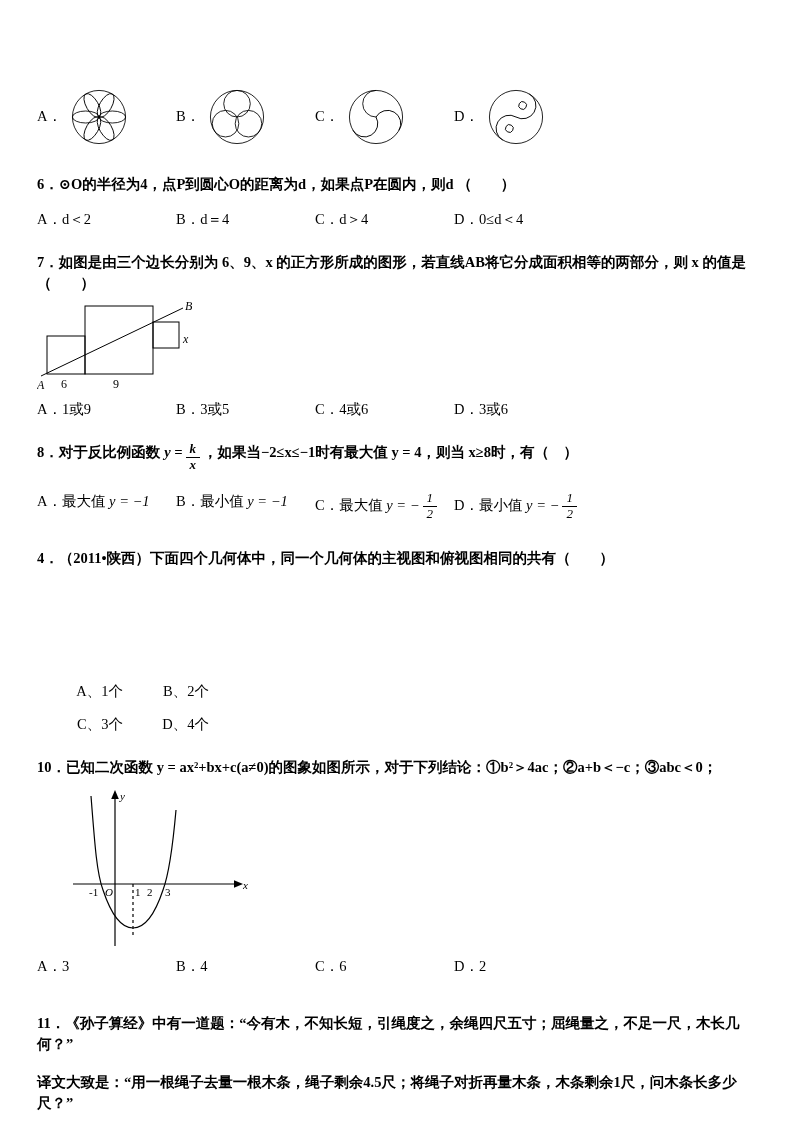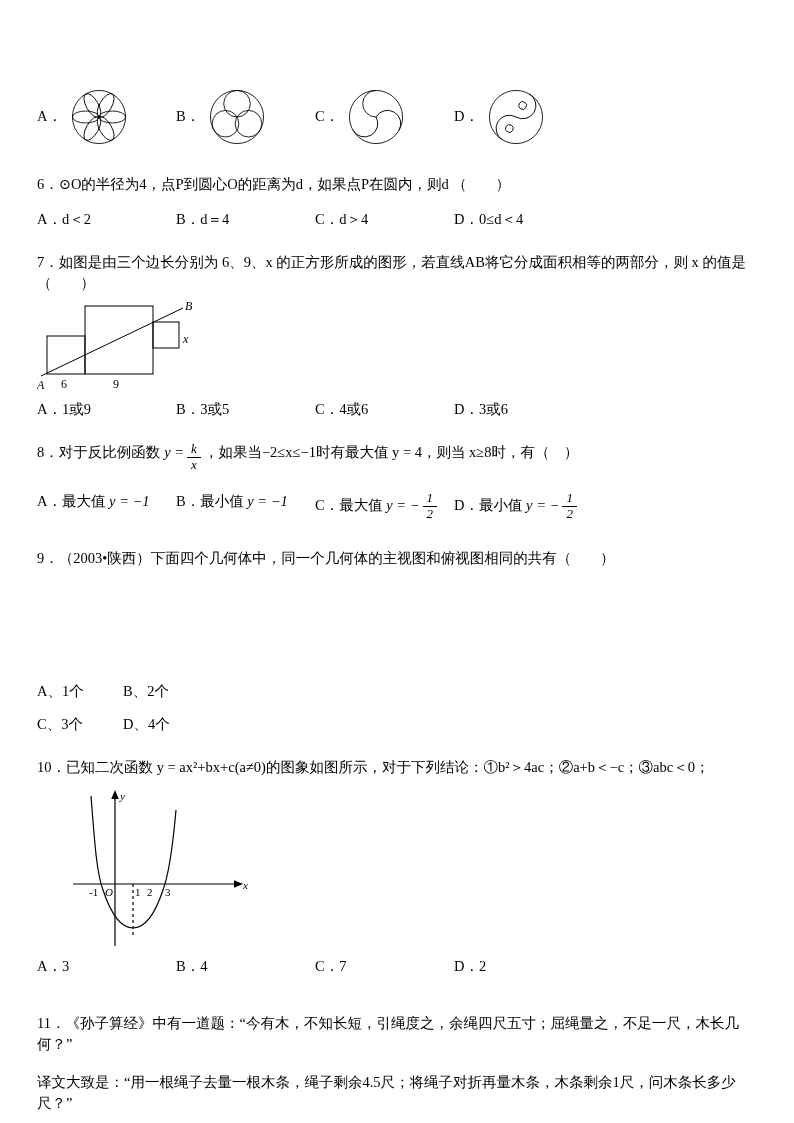--- a/index.html
+++ b/index.html
@@ -9,26 +9,26 @@
     width:794px; height:1123px; margin:0 auto; background:#ffffff;
     position:relative; padding:86px 36px 20px 37px; overflow:hidden;
     font-size:14.5px; line-height:1.45;
   }
   
   .fig-row { display:flex; align-items:center; height:62px; }
   .fig-cell { width:139px; display:flex; align-items:center; }
   .fig-cell .opt-label { margin-right:7px; }
   svg.circle-fig { width:60px; height:60px; display:block; }
 
-  .stem { margin-top:26px; }
+  .stem { margin-top:26px;font-weight:bold; }
   .stem2 { margin-top:12px; }
 
   .opts-row { display:flex; margin-top:14px; }
   .opts-row .opt { width:139px; }
-  .opts-narrow { display:flex; }
+  .opts-narrow { display:flex;text-align:right; }
   .opts-narrow .opt { width:86px; }
 
   .mathline { display:flex; align-items:flex-start; flex-wrap:wrap; }
   .math { font-style:italic; }
   .frac { display:inline-block; vertical-align:middle; text-align:center;
           font-style:italic; font-size:13px; line-height:1.15; margin:0 3px; }
   .frac .num { display:block; border-bottom:1px solid #000; padding:0 4px; }
   .frac .den { display:block; padding:0 4px; }
 
   .q7-figure { margin-top:2px; }
@@ -153,21 +153,21 @@
     <span class="opt">
       <span>C．最大值</span>
       <span class="math">y = −</span><span class="frac"><span class="num">1</span><span class="den">2</span></span>
     </span>
     <span class="opt">
       <span>D．最小值</span>
       <span class="math">y = −</span><span class="frac"><span class="num">1</span><span class="den">2</span></span>
     </span>
   </div>
 
-  <p class="stem">9．（2003•陕西）下面四个几何体中，同一个几何体的主视图和俯视图相同的共有（　　）</p>
+  <p class="stem">4．（2011•陕西）下面四个几何体中，同一个几何体的主视图和俯视图相同的共有（　　）</p>
   <div class="q9-gap"></div>
   <div class="opts-narrow">
     <span class="opt">A、1个</span>
     <span class="opt">B、2个</span>
   </div>
   <div class="opts-narrow" style="margin-top:12px">
     <span class="opt">C、3个</span>
     <span class="opt">D、4个</span>
   </div>
 
@@ -191,20 +191,20 @@
         <text x="26" y="112">-1</text>
         <text x="72" y="112">1</text>
         <text x="84" y="112">2</text>
         <text x="102" y="112">3</text>
       </g>
     </svg>
   </div>
   <div class="opts-row" style="margin-top:4px">
     <span class="opt">A．3</span>
     <span class="opt">B．4</span>
-    <span class="opt">C．7</span>
+    <span class="opt">C．6</span>
     <span class="opt">D．2</span>
   </div>
 
   <p class="stem" style="margin-top:36px">11．《孙子算经》中有一道题：“今有木，不知长短，引绳度之，余绳四尺五寸；屈绳量之，不足一尺，木长几何？”</p>
   <p class="stem" style="margin-top:17px">译文大致是：“用一根绳子去量一根木条，绳子剩余4.5尺；将绳子对折再量木条，木条剩余1尺，问木条长多少尺？”</p>
 
 </div>
 
 </body></html>

